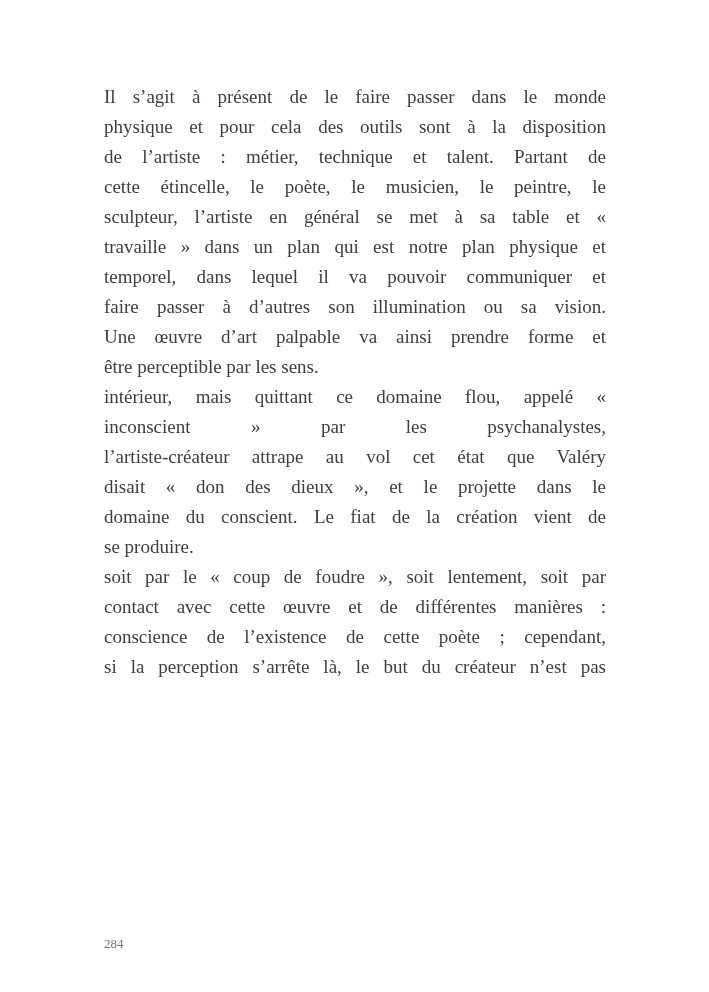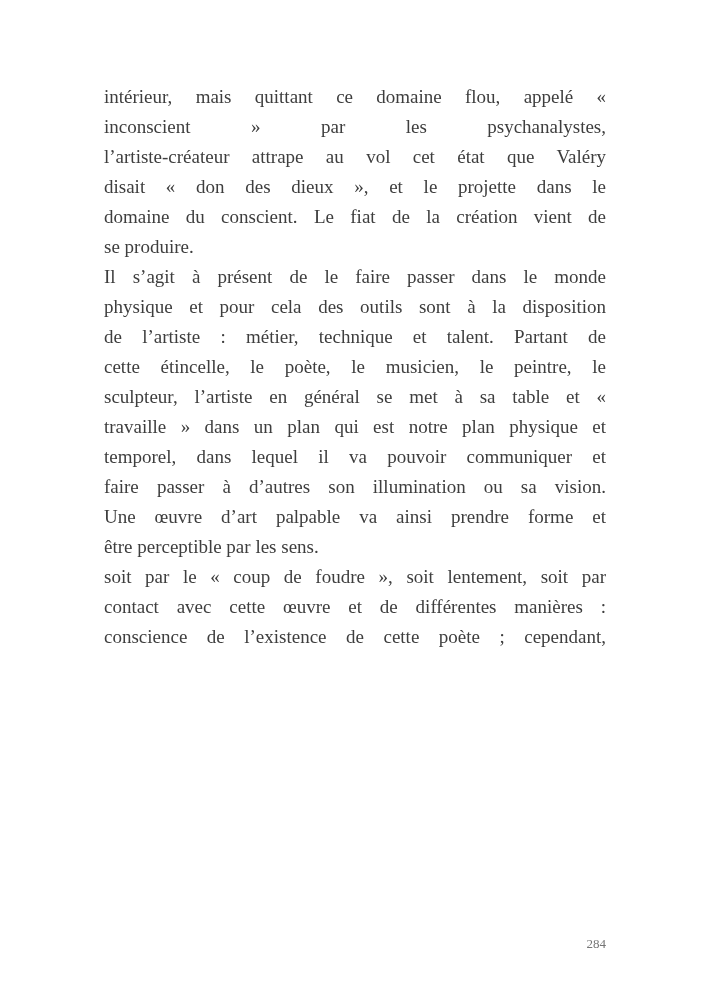--- a/index.html
+++ b/index.html
@@ -41,51 +41,52 @@
     overflow: hidden;
   }
   .line.last-line {
     text-align-last: left;
   }
   .page-number {
     position: absolute;
     left: 104px;
     top: 934px;
     width: 502px;
-    text-align: right;
+    text-align: left;
     font-size: 13px;
     line-height: 20px;
     color: var(--pagenum-color, #757575);
   }
 </style>
 </head>
 <body style="--page-bg: #ffffff; --text-color: #3e3e3e; --pagenum-color: #757575;">
 
 <div class="page">
   <div class="text-block" id="text-block">
-      <p class="para">
-        <span class="line">intérieur, mais quittant ce domaine flou, appelé «</span>
-        <span class="line">inconscient » par les psychanalystes,</span>
-        <span class="line">l’artiste-créateur attrape au vol cet état que Valéry</span>
-        <span class="line">disait « don des dieux », et le projette dans le</span>
-        <span class="line">domaine du conscient. Le fiat de la création vient de</span>
-        <span class="line last-line">se produire.</span>
-      </p>
       <p class="para">
         <span class="line">Il s’agit à présent de le faire passer dans le monde</span>
         <span class="line">physique et pour cela des outils sont à la disposition</span>
         <span class="line">de l’artiste : métier, technique et talent. Partant de</span>
         <span class="line">cette étincelle, le poète, le musicien, le peintre, le</span>
         <span class="line">sculpteur, l’artiste en général se met à sa table et «</span>
         <span class="line">travaille » dans un plan qui est notre plan physique et</span>
         <span class="line">temporel, dans lequel il va pouvoir communiquer et</span>
         <span class="line">faire passer à d’autres son illumination ou sa vision.</span>
         <span class="line">Une œuvre d’art palpable va ainsi prendre forme et</span>
         <span class="line last-line">être perceptible par les sens.</span>
       </p>
       <p class="para">
+        <span class="line">intérieur, mais quittant ce domaine flou, appelé «</span>
+        <span class="line">inconscient » par les psychanalystes,</span>
+        <span class="line">l’artiste-créateur attrape au vol cet état que Valéry</span>
+        <span class="line">disait « don des dieux », et le projette dans le</span>
+        <span class="line">domaine du conscient. Le fiat de la création vient de</span>
+        <span class="line last-line">se produire.</span>
+      </p>
+      <p class="para">
         <span class="line">soit par le « coup de foudre », soit lentement, soit par</span>
         <span class="line">contact avec cette œuvre et de différentes manières :</span>
         <span class="line">conscience de l’existence de cette poète ; cependant,</span>
+        <span class="line">si la perception s’arrête là, le but du créateur n’est pas</span>
       </p>
     </div>
   <div class="page-number">284</div>
 </div>
 
 </body></html>

